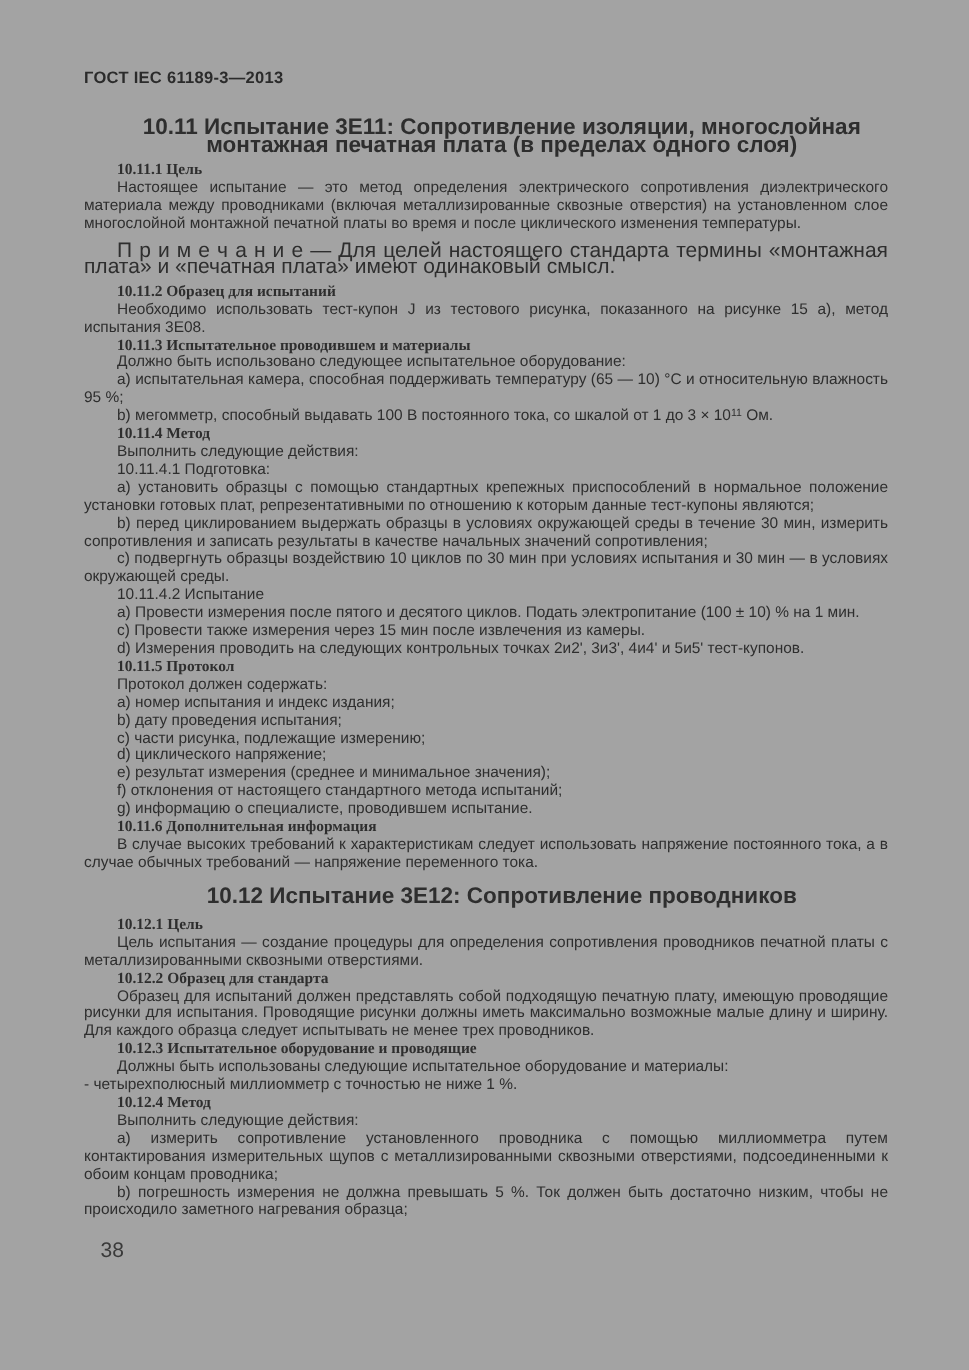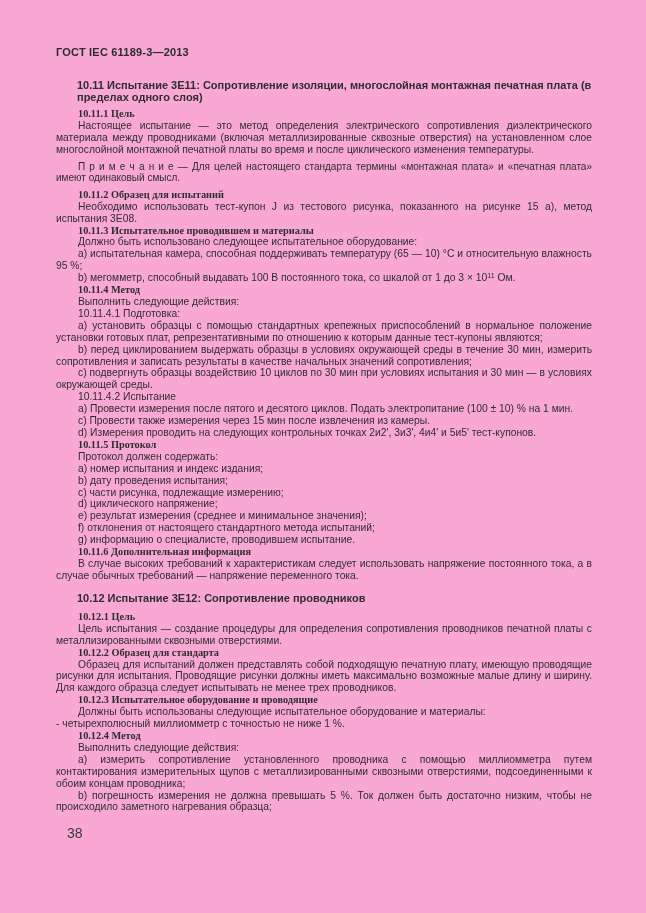--- a/index.html
+++ b/index.html
@@ -4,21 +4,21 @@
 <style>
   html, body { margin: 0; padding: 0; }
   body {
     width: 646px; height: 913px;
     background: #ffffff;
     font-family: "Liberation Sans", sans-serif;
     color: #2e2e2e;
     position: relative;
     overflow: hidden;
   }
-  .page { position: absolute; inset: 0; background: #f9a8d4; padding-left: 21px; }
+  .page { position: absolute; inset: 0; background: #a3a3a3; padding-left: 21px; }
   .running-header {
     position: absolute;
     left: 56px; top: 46px;
     font-size: 11px;
     font-weight: bold;
     letter-spacing: 0.2px;
     color: #2b2b2b;
   }
   .doc-body {
     position: absolute;
@@ -29,34 +29,34 @@
   }
   .doc-body .p {
     margin: 0;
     text-align: justify;
     text-indent: 22px;
   }
   .doc-body .pn { text-indent: 0; }
   .doc-body .h1 {
     margin: 0 0 5px 21px;
     font-weight: bold;
-    text-align: left;
-    font-size: 11px;
+    text-align: center;
+    font-size: 15px;
     line-height: 12.2px;
   }
   .doc-body .h1.spaced { margin-top: 10px; margin-bottom: 7px; }
   .doc-body .h2 {
     margin: 0;
     font-weight: bold;
     text-indent: 22px;
     font-family: Liberation Serif, serif;
   }
   .doc-body .note {
     margin: 5px 0 5px 0;
-    font-size: 10px;
+    font-size: 14px;
     line-height: 11.4px;
     text-align: justify;
     text-indent: 22px;
   }
   .doc-body sup {
     font-size: 7px;
     line-height: 0;
     vertical-align: 3px;
   }
   .page-number {

